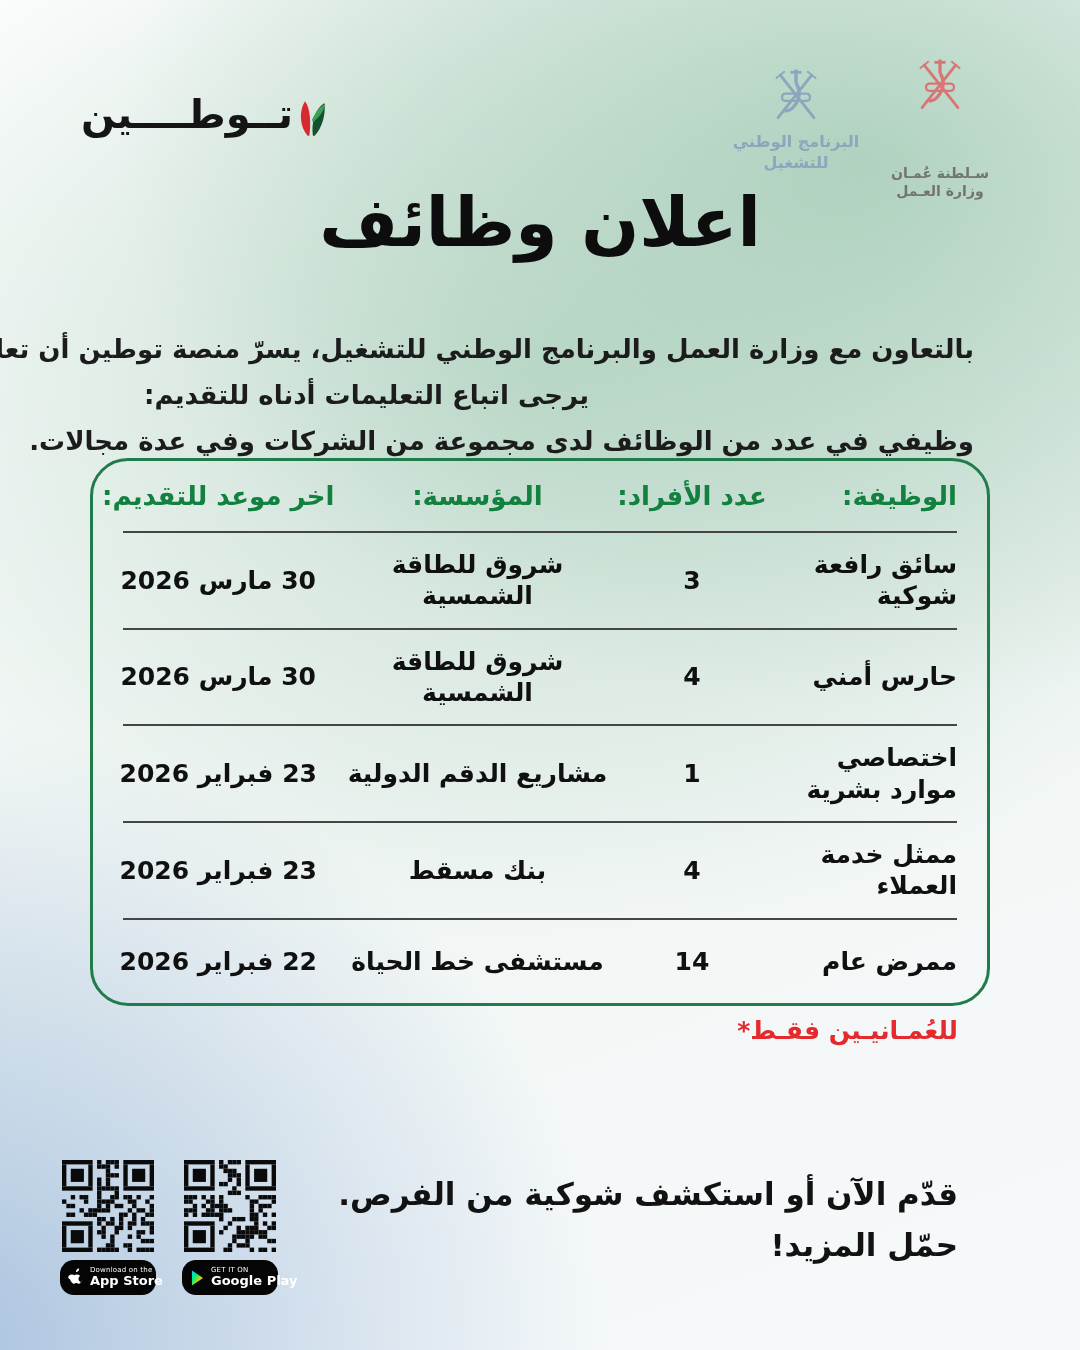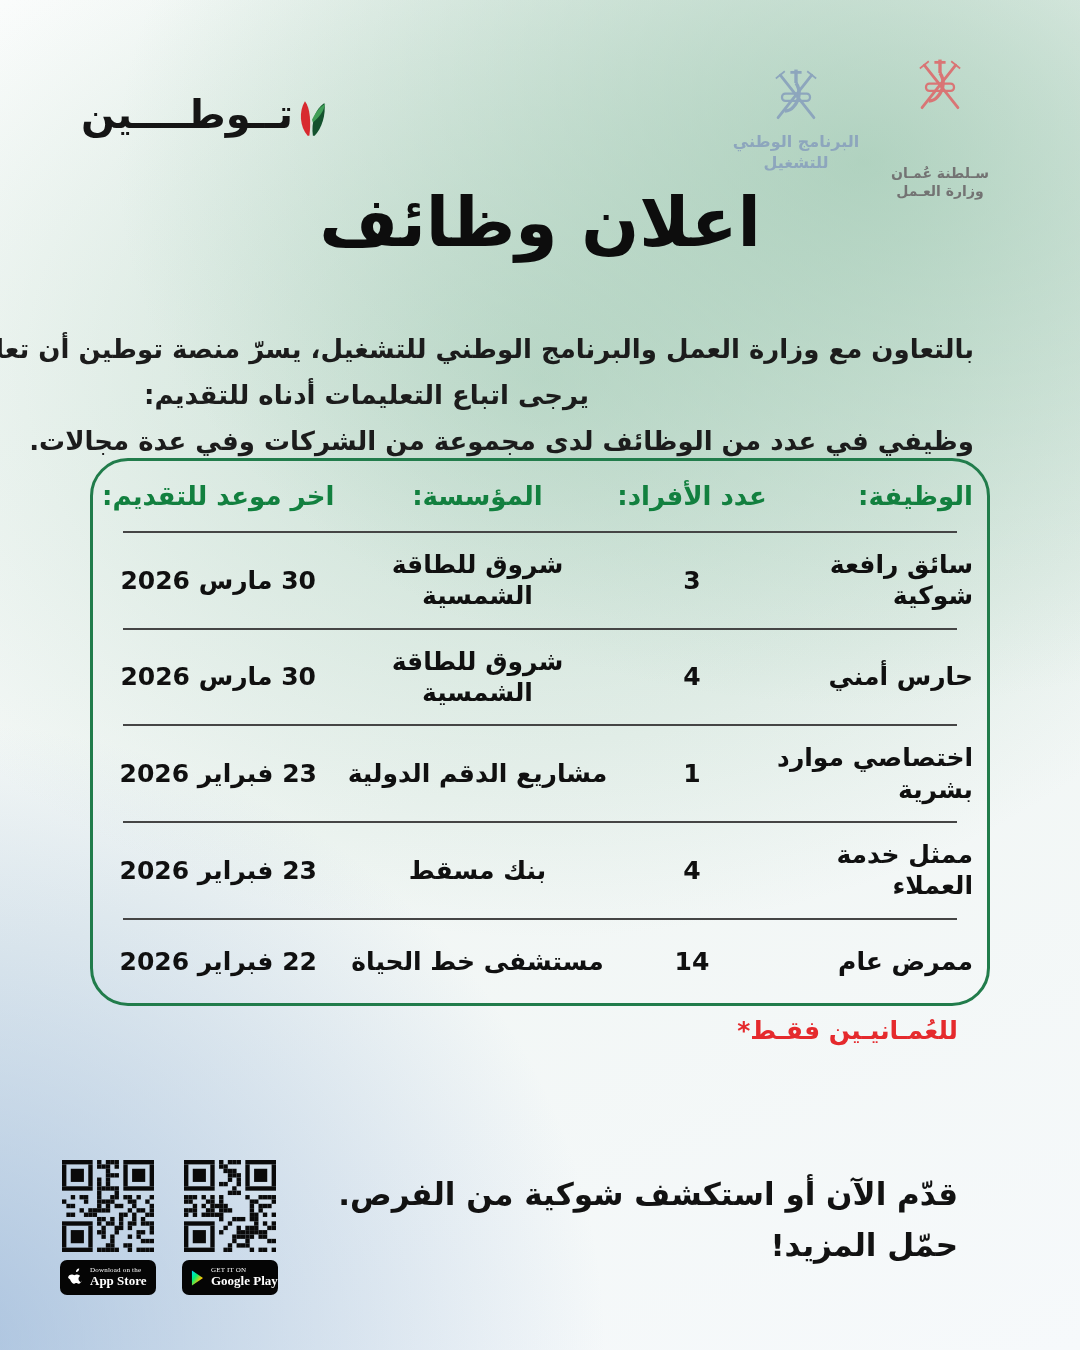--- a/index.html
+++ b/index.html
@@ -29,38 +29,38 @@
     font-size:68px;font-weight:800;color:#0d0d0d;direction:rtl;}
   .intro{position:absolute;left:144px;top:326px;width:830px;direction:rtl;text-align:left;
     color:#1c1c1c;font-size:26px;font-weight:700;line-height:46px;white-space:nowrap;}
   
   .card{position:absolute;left:90px;top:458px;width:900px;height:548px;box-sizing:border-box;
     border:3px solid #217c4b;border-radius:38px;display:flex;flex-direction:column;direction:rtl;}
   .thead{height:70px;display:flex;align-items:center;flex:none;}
   .trow{flex:1;display:flex;align-items:center;}
   .trow.last{flex:.88;}
   .divider{height:2px;background:#454545;margin:0 30px;flex:none;}
-  .c-job{width:24%;box-sizing:border-box;text-align:right;padding-right:14px;}
+  .c-job{width:24%;box-sizing:border-box;text-align:right;padding-right:30px;}
   .c-count{width:18%;text-align:center;}
   .c-org{width:30%;text-align:center;}
   .c-date{width:28%;text-align:center;}
   .thead>div{color:#12803f;font-size:26px;font-weight:800;}
   .trow>div{color:#101010;font-size:25px;font-weight:700;line-height:1.25;}
   .note{position:absolute;right:122px;top:1016px;direction:rtl;color:#e52a2d;
     font-size:25px;font-weight:800;letter-spacing:.5px;}
   
   .cta{position:absolute;right:122px;top:1176px;direction:rtl;text-align:right;color:#121212;}
   .cta .l1{font-size:31px;font-weight:600;}
   .cta .l2{font-size:31px;font-weight:800;margin-top:15px;}
   .qr-group{position:absolute;left:60px;top:1160px;display:flex;gap:26px;}
   .qr-block{display:flex;flex-direction:column;align-items:center;width:96px;}
   .qr{width:92px;height:92px;}
   .qr svg{width:100%;height:100%;display:block;}
-  .badge{margin-top:8px;width:96px;height:35px;background:#050505;border-radius:7px;
-    display:flex;align-items:center;gap:6px;padding:0 8px;box-sizing:border-box;color:#fff;font-family:Liberation Serif, serif;}
+  .badge{margin-top:8px;width:96px;height:35px;background:#050505;border-radius:14px;
+    display:flex;align-items:center;gap:6px;padding:0 8px;box-sizing:border-box;color:#fff;}
   .badge .b-txt{display:flex;flex-direction:column;line-height:1.15;}
   .badge .b-top{font-size:7px;letter-spacing:.2px;}
   .badge .b-bottom{font-size:13px;font-weight:700;white-space:nowrap;}
   .apple-icon{width:16px;height:19px;flex:none;}
   .play-icon{width:15px;height:16px;flex:none;}
 </style>
 </head>
 <body>
 
 <div class="tawteen">

